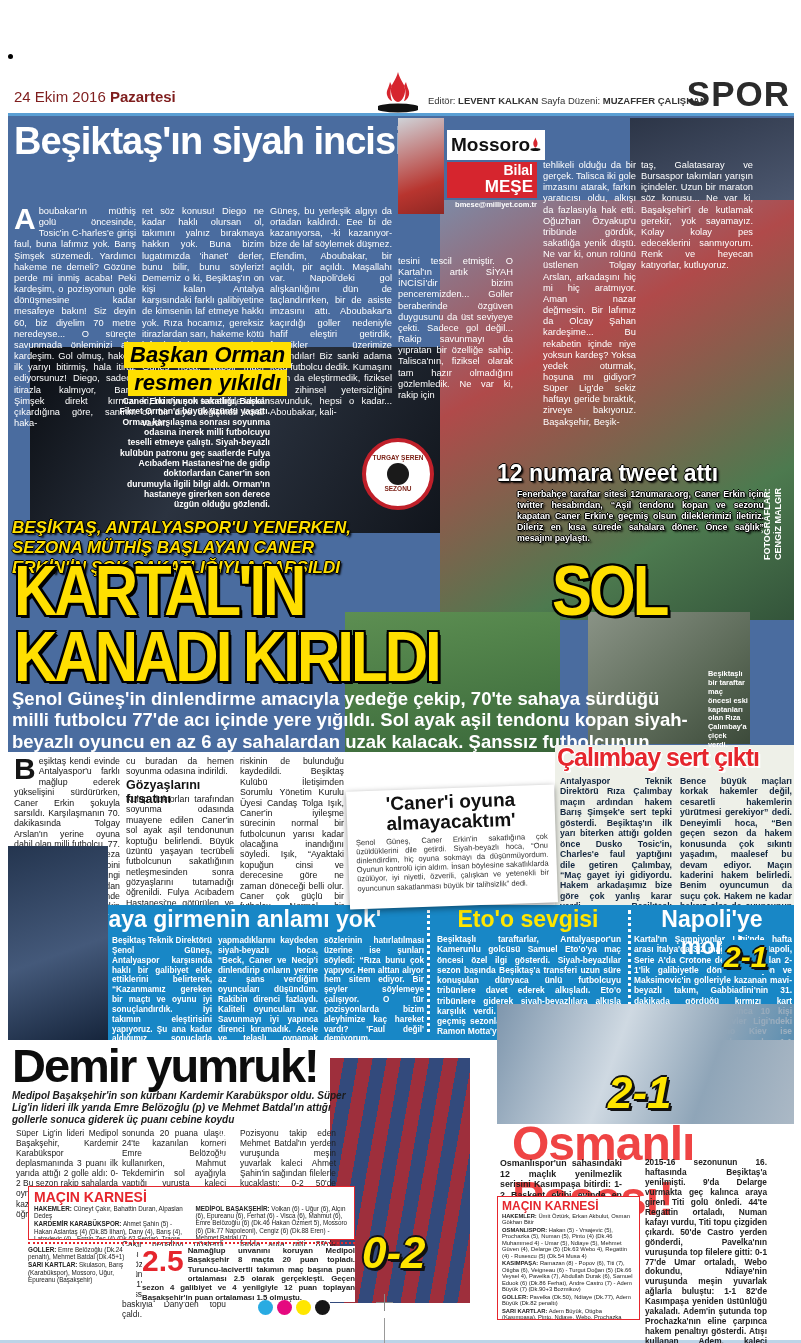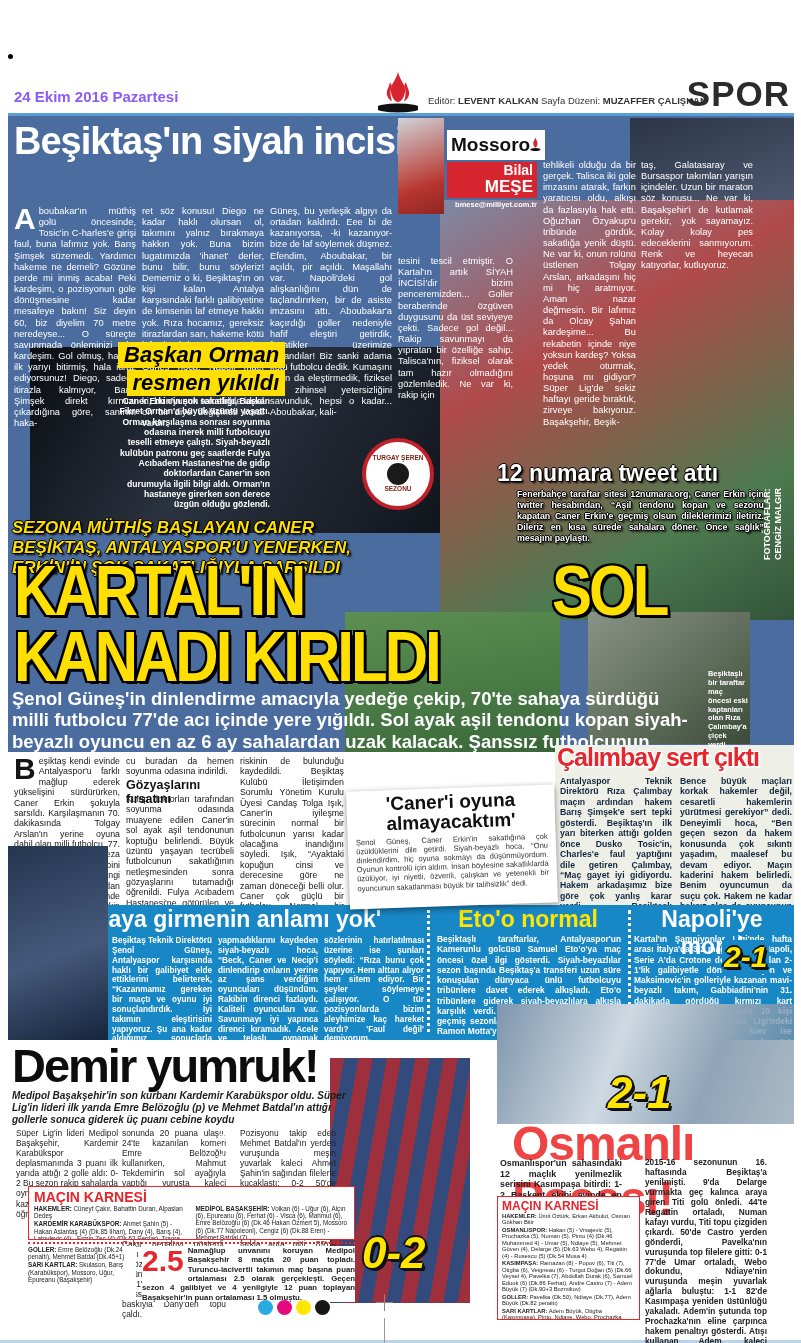--- a/index.html
+++ b/index.html
@@ -23,21 +23,21 @@
   .score{font-weight:900;color:#ffe600;font-style:italic;
          text-shadow:-2px 0 #111,2px 0 #111,0 -2px #111,0 2px #111,3px 3px 0 #111;}
 </style>
 </head>
 <body>
 
 <div id="page">
 
   <div class="abs" style="left:8px;top:54px;width:5px;height:5px;border-radius:50%;background:#000;"></div>
 
-  <div class="abs" style="left:14px;top:88px;font-size:15px;color:#8b5cf6;font-weight:bold;">
+  <div class="abs" style="left:14px;top:88px;font-size:15px;color:#7f1d1d;">
     <span>24 Ekim 2016</span>
     <b>Pazartesi</b>
   </div>
 
   <div class="abs" style="left:378px;top:72px;width:40px;height:44px;">
     <svg width="40" height="44" viewBox="0 0 40 44">
       <path d="M20 0 C18 9 12 12 13 20 C14 27 18 30 20 30 C22 30 26 27 27 20 C28 12 22 9 20 0" fill="#d6252e"></path>
       <path d="M12 10 C11 16 8 18 9 23 C10 27 13 29 14 29 C12 24 12 18 14 14 Z" fill="#d6252e"></path>
       <path d="M28 10 C29 16 32 18 31 23 C30 27 27 29 26 29 C28 24 28 18 26 14 Z" fill="#d6252e"></path>
       <ellipse cx="20" cy="36" rx="22" ry="4.5" fill="#111"></ellipse>
@@ -88,29 +88,29 @@
   </div>
   <div class="abs" style="left:447px;top:162px;width:90px;height:36px;background:#d6252e;color:#fff;text-align:right;padding:1px 4px;box-sizing:border-box;">
     <div style="font-size:14px;font-weight:700;line-height:15px;">Bilal</div>
     <div style="font-size:17px;font-weight:800;line-height:17px;">MEŞE</div>
   </div>
   <div class="abs" style="left:447px;top:200px;width:90px;font-size:7.5px;color:#fff;text-align:right;font-weight:700;">bmese@milliyet.com.tr</div>
   <div class="abs col just" style="left:398px;top:218px;width:115px;height:128px;">tesini tescil etmiştir. O Kartal'ın artık SİYAH İNCİSİ'dir bizim penceremizden... Goller beraberinde özgüven duygusunu da üst seviyeye çekti. Sadece gol değil... Rakip savunmayı da yıpratan bir özelliğe sahip. Talisca'nın, fiziksel olarak tam hazır olmadığını gözlemledik. Ne var ki, rakip için</div>
   <div class="abs col just" style="left:543px;top:122px;width:93px;height:192px;">tehlikeli olduğu da bir gerçek. Talisca iki gole imzasını atarak, farkın yaratıcısı oldu, alkışı da fazlasıyla hak etti. Oğuzhan Özyakup'u tribünde gördük, sakatlığa yenik düştü. Ne var ki, onun rolünü üstlenen Tolgay Arslan, arkadaşını hiç mi hiç aratmıyor. Aman nazar değmesin. Bir lafımız da Olcay Şahan kardeşime... Bu rekabetin içinde niye yoksun kardeş? Yoksa yedek oturmak, hoşuna mı gidiyor? Süper Lig'de sekiz haftayı geride bıraktık, zirveye bakıyoruz. Başakşehir, Beşik-</div>
   <div class="abs col just" style="left:641px;top:122px;width:112px;height:90px;">taş, Galatasaray ve Bursaspor takımları yarışın içindeler. Uzun bir maraton söz konusu... Ne var ki, Başakşehir'i de kutlamak gerekir, yok sayamayız. Kolay kolay pes edeceklerini sanmıyorum. Renk ve heyecan katıyorlar, kutluyoruz.</div>
 
-  <div class="abs" style="left:118px;top:342px;text-align:right;">
+  <div class="abs" style="left:124px;top:342px;text-align:center;">
     <span style="display:inline-block;background:#ffdf00;color:#000;font-size:22px;font-weight:900;font-style:italic;padding:0 6px;">Başkan Orman</span><br>
     <span style="display:inline-block;background:#ffdf00;color:#000;font-size:22px;font-weight:900;font-style:italic;padding:0 6px;margin-top:2px;">resmen yıkıldı</span>
   </div>
   <div class="abs" style="left:118px;top:396px;width:152px;height:96px;font-size:8.6px;line-height:1.2;color:#fff;text-align:right;font-weight:600;">Caner Erkin'in şok sakatlığı, Başkan Fikret Orman'a büyük üzüntü yaşattı. Orman karşılaşma sonrası soyunma odasına inerek milli futbolcuyu teselli etmeye çalıştı. Siyah-beyazlı kulübün patronu geç saatlerde Fulya Acıbadem Hastanesi'ne de gidip doktorlardan Caner'in son durumuyla ilgili bilgi aldı. Orman'ın hastaneye girerken son derece üzgün olduğu gözlendi.</div>
 
   <div class="abs" style="left:12px;top:518px;font-style:italic;font-weight:900;font-size:17px;line-height:20px;color:#ffdf00;">
+    <div class="outline-s">BEŞİKTAŞ, ANTALYASPOR'U YENERKEN,</div>
     <div class="outline-s">SEZONA MÜTHİŞ BAŞLAYAN CANER</div>
-    <div class="outline-s">BEŞİKTAŞ, ANTALYASPOR'U YENERKEN,</div>
     <div class="outline-s">ERKİN'İN ŞOK SAKATLIĞIYLA SARSILDI</div>
   </div>
 
   <div class="abs outline-s" style="left:497px;top:460px;font-size:23px;font-weight:900;color:#fff;">12 numara tweet attı</div>
   <div class="abs outline-s just" style="left:517px;top:489px;width:247px;height:58px;font-size:8.8px;line-height:1.25;color:#fff;font-weight:700;">Fenerbahçe taraftar sitesi 12numara.org, Caner Erkin için twitter hesabından, “Aşil tendonu kopan ve sezonu kapatan Caner Erkin'e geçmiş olsun dileklerimizi iletiriz. Dileriz en kısa sürede sahalara döner. Önce sağlık” mesajını paylaştı.</div>
 
   <div class="abs" style="left:762px;top:488px;writing-mode:vertical-rl;transform:rotate(180deg);font-size:9px;font-weight:800;color:#fff;line-height:11px;">
     <span>FOTOĞRAFLAR:</span><br>
     <span>CENGİZ MALGIR</span>
   </div>
@@ -148,21 +148,21 @@
 
   <div class="abs" style="left:8px;top:905px;width:786px;height:135px;background:#1887c6;"></div>
   <div class="abs vdots" style="left:427px;top:910px;height:122px;z-index:2;"></div>
   <div class="abs vdots" style="left:628px;top:910px;height:96px;z-index:2;"></div>
 
   <div class="abs" style="left:16px;top:906px;width:410px;font-size:23px;font-weight:900;color:#fff;text-align:center;z-index:2;">'Havaya girmenin anlamı yok'</div>
   <div class="abs just" style="left:112px;top:936px;width:100px;height:100px;font-size:8.2px;line-height:1.2;font-weight:700;color:#fff;z-index:2;">Beşiktaş Teknik Direktörü Şenol Güneş, Antalyaspor karşısında haklı bir galibiyet elde ettiklerini belirterek, “Kazanmamız gereken bir maçtı ve oyunu iyi sonuçlandırdık. İyi takımın eleştirisini yapıyoruz. Şu ana kadar aldığımız sonuçlarla havaya girmenin anlamı yok. Kötü sonuçlarla da etkilenmenin bir anlamı bulunmuyor” dedi. Yoğun maç trafiğine rağmen kadroda fazla değişiklik</div>
   <div class="abs just" style="left:218px;top:936px;width:100px;height:100px;font-size:8.2px;line-height:1.2;font-weight:700;color:#fff;z-index:2;">yapmadıklarını kaydeden siyah-beyazlı hoca, “Beck, Caner ve Necip'i dinlendirip onların yerine az şans verdiğim oyuncuları düşündüm. Rakibin direnci fazlaydı. Kaliteli oyuncuları var. Savunmayı iyi yapınca direnci kıramadık. Acele ve telaşlı oynamak etkiledi. İlk yarıda onların da bizim de pozisyonlarımız var. İkinci yarı oyun koptu. Tempo yapamadık. Diğer maçın (Napoli) etkisi var. 3-0'a rağmen 6-7 pozisyonumuz var” yorumunu yaptı. Şenol Güneş maçın hakemlerini eleştiren Rıza Çalımbay'ın</div>
   <div class="abs just" style="left:324px;top:936px;width:100px;height:100px;font-size:8.2px;line-height:1.2;font-weight:700;color:#fff;z-index:2;">sözlerinin hatırlatılması üzerine ise şunları söyledi: “Rıza bunu çok yapıyor. Hem alttan alıyor hem sitem ediyor. Bir şeyler söylemeye çalışıyor. O tür pozisyonlarda bizim aleyhimize kaç hareket vardı? 'Faul değil' demiyorum. Motivasyonun, inancın ve direncin karşısında yediği gol bana göre sinir sistemini bozdu. Maçı bir daha izlesin. Hakem nasıl maç yönetti görsün.”</div>
 
-  <div class="abs" style="left:432px;top:906px;width:192px;font-size:23px;font-weight:900;color:#ffe600;text-align:center;z-index:2;">Eto'o normal</div>
+  <div class="abs" style="left:432px;top:906px;width:192px;font-size:23px;font-weight:900;color:#ffe600;text-align:center;z-index:2;">Eto'o sevgisi</div>
   <div class="abs just" style="left:437px;top:934px;width:184px;height:102px;font-size:8.4px;line-height:1.22;font-weight:700;color:#fff;z-index:2;">Beşiktaşlı taraftarlar, Antalyaspor'un Kamerunlu golcüsü Samuel Eto'o'ya maç öncesi özel ilgi gösterdi. Siyah-beyazlılar sezon başında Beşiktaş'a transferi uzun süre konuşulan dünyaca ünlü futbolcuyu tribünlere davet ederek alkışladı. Eto'o tribünlere giderek siyah-beyazlılara alkışla karşılık verdi. Beşiktaşlı taraftarlar ayrıca geçmiş sezonlarda takımlarında forma giyen Ramon Motta'ya da sevgi gösterdi.</div>
 
   <div class="abs" style="left:632px;top:906px;width:160px;font-size:23px;font-weight:900;color:#fff;text-align:center;z-index:2;">Napoli'ye moral</div>
   <div class="abs just" style="left:634px;top:934px;width:158px;height:100px;font-size:8.4px;line-height:1.22;font-weight:700;color:#fff;z-index:2;">Kartal'ın Şampiyonlar Ligi'nde hafta arası İtalya'da 3-2 mağlup ettiği Napoli, Serie A'da Crotone deplasmanından 2-1'lik galibiyetle döndü. Callejon ve Maksimovic'in golleriyle kazanan mavi-beyazlı takım, Gabbiadini'nin 31. dakikada gördüğü kırmızı kart nedeniyle 1 saat boyunca 10 kişi oynadı. Beşiktaş'ın Devler Ligi'ndeki diğer rakibi Dinamo Kiev ise Oleksandria ile deplasmanda 1-1 berabere kaldı.</div>
   <div class="abs score" style="left:722px;top:940px;font-size:30px;z-index:3;background:#1887c6;padding:0 2px;">2-1</div>
 
   <div class="abs ph" style="left:497px;top:1004px;width:297px;height:120px;background:linear-gradient(110deg,#7e96ad,#cfd9e2 40%,#8fa5b8 70%,#6a82998f);z-index:3;"></div>
   <div class="abs ph" style="left:330px;top:1058px;width:140px;height:245px;background:repeating-linear-gradient(100deg,#9e2f3c 0 14px,#334a7c 14px 28px);z-index:3;"></div>
 
   <div class="abs" style="left:12px;top:1038px;font-size:47px;font-weight:900;color:#0d0d0d;letter-spacing:-2px;z-index:4;">Demir yumruk!</div>

